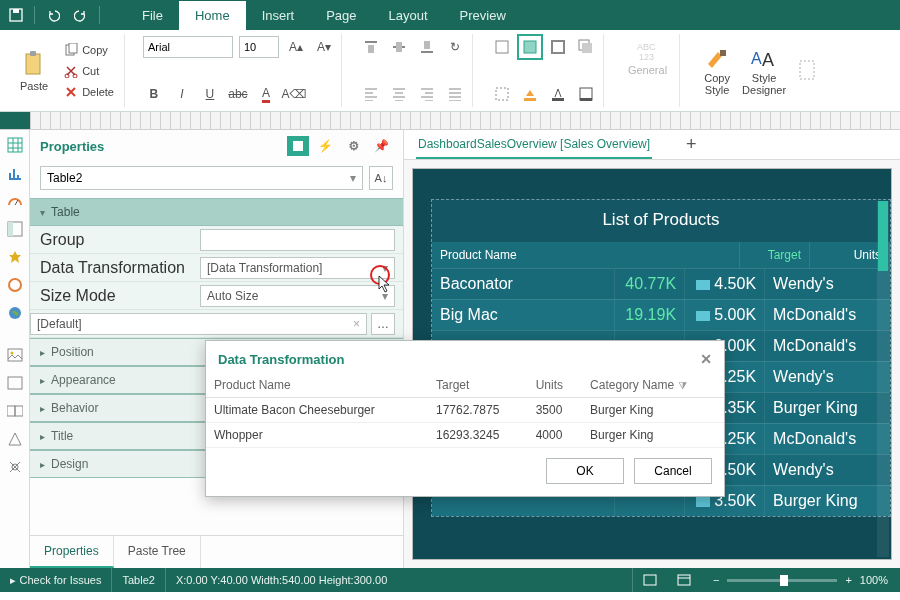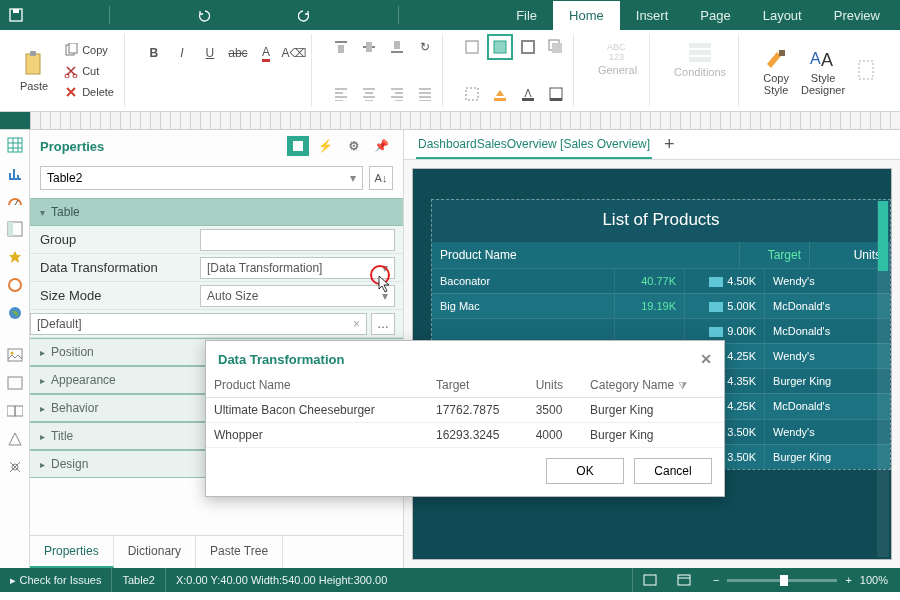--- a/index.html
+++ b/index.html
@@ -1,17 +1,17 @@
 <!DOCTYPE html>
 <html><head>
 <meta charset="utf-8">
 <style>
   * { box-sizing: border-box; margin: 0; padding: 0; font-family: Arial, sans-serif; }
   body { width: 900px; height: 600px; overflow: hidden; background: #fff; position: relative; }
-  .titlebar { height: 30px; background: #19685a; display: flex; align-items: center; padding: 0 4px; gap: 4px; justify-content: space-between; }
+  .titlebar { height: 30px; background: #19685a; display: flex; align-items: center; padding: 0 4px; gap: 4px; }
   .titlebar .btn { width: 24px; height: 24px; display: flex; align-items: center; justify-content: center; color: #fff; cursor: pointer; }
   .titlebar .sep { width: 1px; height: 18px; background: rgba(255,255,255,0.25); margin: 0 2px; }
   .menutabs { margin-left: 20px; display: flex; gap: 0; }
   .menutabs .tab { padding: 7px 16px; color: #e0efe9; font-size: 13px; cursor: pointer; }
   .menutabs .tab.active { background: #fff; color: #1f6f62; }
   .ribbon { height: 82px; border-bottom: 1px solid #cfd8d6; display: flex; padding: 4px 8px; gap: 12px; }
   .ribbon .group { display: flex; flex-direction: column; align-items: center; justify-content: space-between; padding: 2px 6px; border-right: 1px solid #e6e6e6; }
   .ribbon .group:last-child { border-right: none; }
   .ribbon .iconbtn { display: flex; align-items: center; gap: 4px; font-size: 11px; color: #444; cursor: pointer; padding: 2px 4px; }
   .ribbon .bigbtn { display: flex; flex-direction: column; align-items: center; justify-content: center; gap: 2px; font-size: 11px; color: #444; cursor: pointer; padding: 4px 6px; }
@@ -30,39 +30,39 @@
   .ph-actions .a { width: 22px; height: 20px; display: flex; align-items: center; justify-content: center; cursor: pointer; color: #7b7b7b; font-size: 12px; border: 1px solid transparent; }
   .ph-actions .a.active { background: #2fa890; color: #fff; }
   .name-row { display: flex; gap: 6px; padding: 4px 10px 8px; }
   .name-select { flex: 1; height: 24px; border: 1px solid #bfc7c5; font-size: 12px; padding: 2px 6px; background: #fff; display:flex;align-items:center;justify-content:space-between;}
   .name-row .sortbtn { width: 24px; height: 24px; border: 1px solid #bfc7c5; display: flex; align-items: center; justify-content: center; font-size: 11px; color: #555; cursor: pointer; background:#fff;}
   .section-head { background: #a9d0c6; color: #3a5a53; font-size: 12px; padding: 6px 10px; border-top: 1px solid #97c1b6; border-bottom: 1px solid #97c1b6; cursor: pointer; display:flex;align-items:center;gap:6px;}
   .section-head.collapsed { background: #eaf2ef; color:#5c6b67;}
   .section-head .tri { font-size:10px;color:#5a7870;}
   .propgrid { background: #eef6f3; }
   .proprow { display: flex; align-items: center; height: 28px; border-bottom: 1px solid #dce6e2; }
-  .proprow .pl { width: 170px; padding-left: 10px; font-size: 13px; color: #333; }
+  .proprow .pl { width: 170px; padding-left: 10px; font-size: 16px; color: #333; }
   .proprow .pv { flex: 1; padding-right: 8px; }
   .proprow .pv .inp { width: 100%; height: 22px; border: 1px solid #bfc7c5; font-size: 12px; padding: 2px 6px; background: #fff; display:flex;align-items:center;justify-content:space-between;color:#555;}
   .panel-tabs { margin-top: auto; display: flex; border-top: 1px solid #d8dbd9; }
   .panel-tabs .pt { padding: 8px 14px; font-size: 12px; color: #555; border-right: 1px solid #e0e0e0; cursor: pointer; }
   .panel-tabs .pt.active { border-bottom: 2px solid #2fa890; color: #1f6f62; }
   .canvas-area { flex: 1; display: flex; flex-direction: column; background: #f7f7f7; }
-  .tabstrip { height: 30px; display: flex; align-items: center; border-bottom: 1px solid #d8dbd9; padding-left: 12px; gap: 4px; background:#fff;}
+  .tabstrip { height: 30px; display: flex; align-items: center; border-bottom: 1px solid #d8dbd9; padding-left: 12px; gap: 26px; background:#fff;}
   .tabstrip .doc-tab { font-size: 12px; color: #1f8670; border-bottom: 2px solid #2fa890; padding: 6px 2px; }
   .tabstrip .addtab { font-size: 18px; color: #555; cursor: pointer; padding: 0 8px;}
   .canvas-wrap { flex: 1; overflow: hidden; display:flex;}
   .canvas { margin: 8px; background: #0f4a55; flex:1; position:relative; border:1px solid #b7bcba;}
   .products-table { position:absolute; top:30px; left:18px; right:0px; border:1px dashed rgba(255,255,255,0.4); background:#145663;}
   .products-table .title { text-align:center; color:#fff; font-size:17px; padding:10px 0 12px; }
   .pt-head { display:flex; background:#1a6e7b;}
   .pt-head .c { color:#fff; font-size:12px; padding:6px 8px; text-align:center; border-right:1px solid rgba(255,255,255,0.1);}
   .pt-body .r { display:flex; border-top:1px solid rgba(255,255,255,0.12); background:#1c7281;}
   .pt-body .r:nth-child(odd){background:#196a78;}
-  .pt-body .c { color:#fff; font-size:11px; padding:6px 8px; border-right:1px solid rgba(255,255,255,0.08);}
+  .pt-body .c { color:#fff; font-size:16px; padding:6px 8px; border-right:1px solid rgba(255,255,255,0.08);}
   .c.name{flex:2;text-align:left;}
   .c.tgt{width:70px;text-align:right;color:#5fe8a8;}
   .c.un{width:80px;text-align:right;}
   .c.cat{flex:1.3;text-align:left;}
   .c .spark{display:inline-block;width:14px;height:10px;background:#5fc6d8;margin-right:4px;vertical-align:middle;}
   .scrolltrack{position:absolute;right:2px;top:32px;bottom:2px;width:12px;background:rgba(255,255,255,0.08);}
   .scrollthumb{position:absolute;top:0;left:1px;right:1px;height:70px;background:#2fc0a5;cursor:pointer;}
   .statusbar { height: 24px; background: #19685a; display: flex; align-items: center; color: #e9f3f0; font-size: 11px; }
   .statusbar .sbtn { padding: 0 10px; border-right: 1px solid rgba(255,255,255,0.2); height:100%;display:flex;align-items:center;cursor:pointer;gap:4px;}
   .statusbar .spacer { flex: 1; }
@@ -143,20 +143,26 @@
         </div>
       <div class="iconbtn">
           <svg width="14" height="14">
             <path d="M3 3 L11 11 M11 3 L3 11" stroke="#d04030" stroke-width="2"></path>
           </svg>
           <span>Delete</span>
         </div>
     </div>
   </div>
   <div class="group" style="align-items:flex-start;">
+    <div class="row">
+      <input class="fontsel" style="width: 90px;" value="Arial">
+      <input class="fontsel" style="width: 40px;" value="10">
+      <div class="fmtbtn">A▴</div>
+      <div class="fmtbtn">A▾</div>
+    </div>
     <div class="row" style="margin-top:6px;">
       <div class="fmtbtn">
           <b>B</b>
         </div>
       <div class="fmtbtn">
           <i>I</i>
         </div>
       <div class="fmtbtn">
           <u>U</u>
         </div>
@@ -262,30 +268,20 @@
         </div>
     </div>
   </div>
   <div class="group">
     <div class="bigbtn" style="opacity:0.4;">
       <svg width="26" height="22">
           <text x="2" y="10" font-size="9" fill="#888">ABC</text>
           <text x="4" y="20" font-size="9" fill="#888">123</text>
         </svg>
       <span>General</span>
-    </div>
-  </div>
-  <div class="group">
-    <div class="bigbtn" style="opacity:0.4;">
-      <svg width="26" height="24">
-          <rect x="2" y="3" width="22" height="5" fill="#cfd7d5"></rect>
-          <rect x="2" y="10" width="22" height="5" fill="#cfd7d5"></rect>
-          <rect x="2" y="17" width="22" height="5" fill="#cfd7d5"></rect>
-        </svg>
-      <span>Conditions</span>
     </div>
   </div>
   <div class="group" style="flex-direction:row;">
     <div class="bigbtn">
       <svg width="26" height="24">
           <path d="M4 18 L14 6 L18 10 L8 22 Z" fill="#f2a33c"></path>
           <rect x="16" y="4" width="6" height="6" fill="#80674a"></rect>
         </svg>
       <span style="white-space:pre-line;text-align:center">Copy
 Style</span>
@@ -462,21 +458,20 @@
     <div class="section-head collapsed">
         <span class="tri">▸</span>
         <span>Title</span>
       </div>
     <div class="section-head collapsed">
         <span class="tri">▸</span>
         <span>Design</span>
       </div>
     <div class="panel-tabs">
       <div class="pt active">Properties</div>
-      <div class="pt">Dictionary</div>
       <div class="pt">Paste Tree</div>
     </div>
   </div>
 
   <div class="canvas-area">
     <div class="tabstrip">
       <div class="doc-tab">DashboardSalesOverview [Sales Overview]</div>
       <div class="addtab">+</div>
     </div>
     <div class="canvas-wrap">

